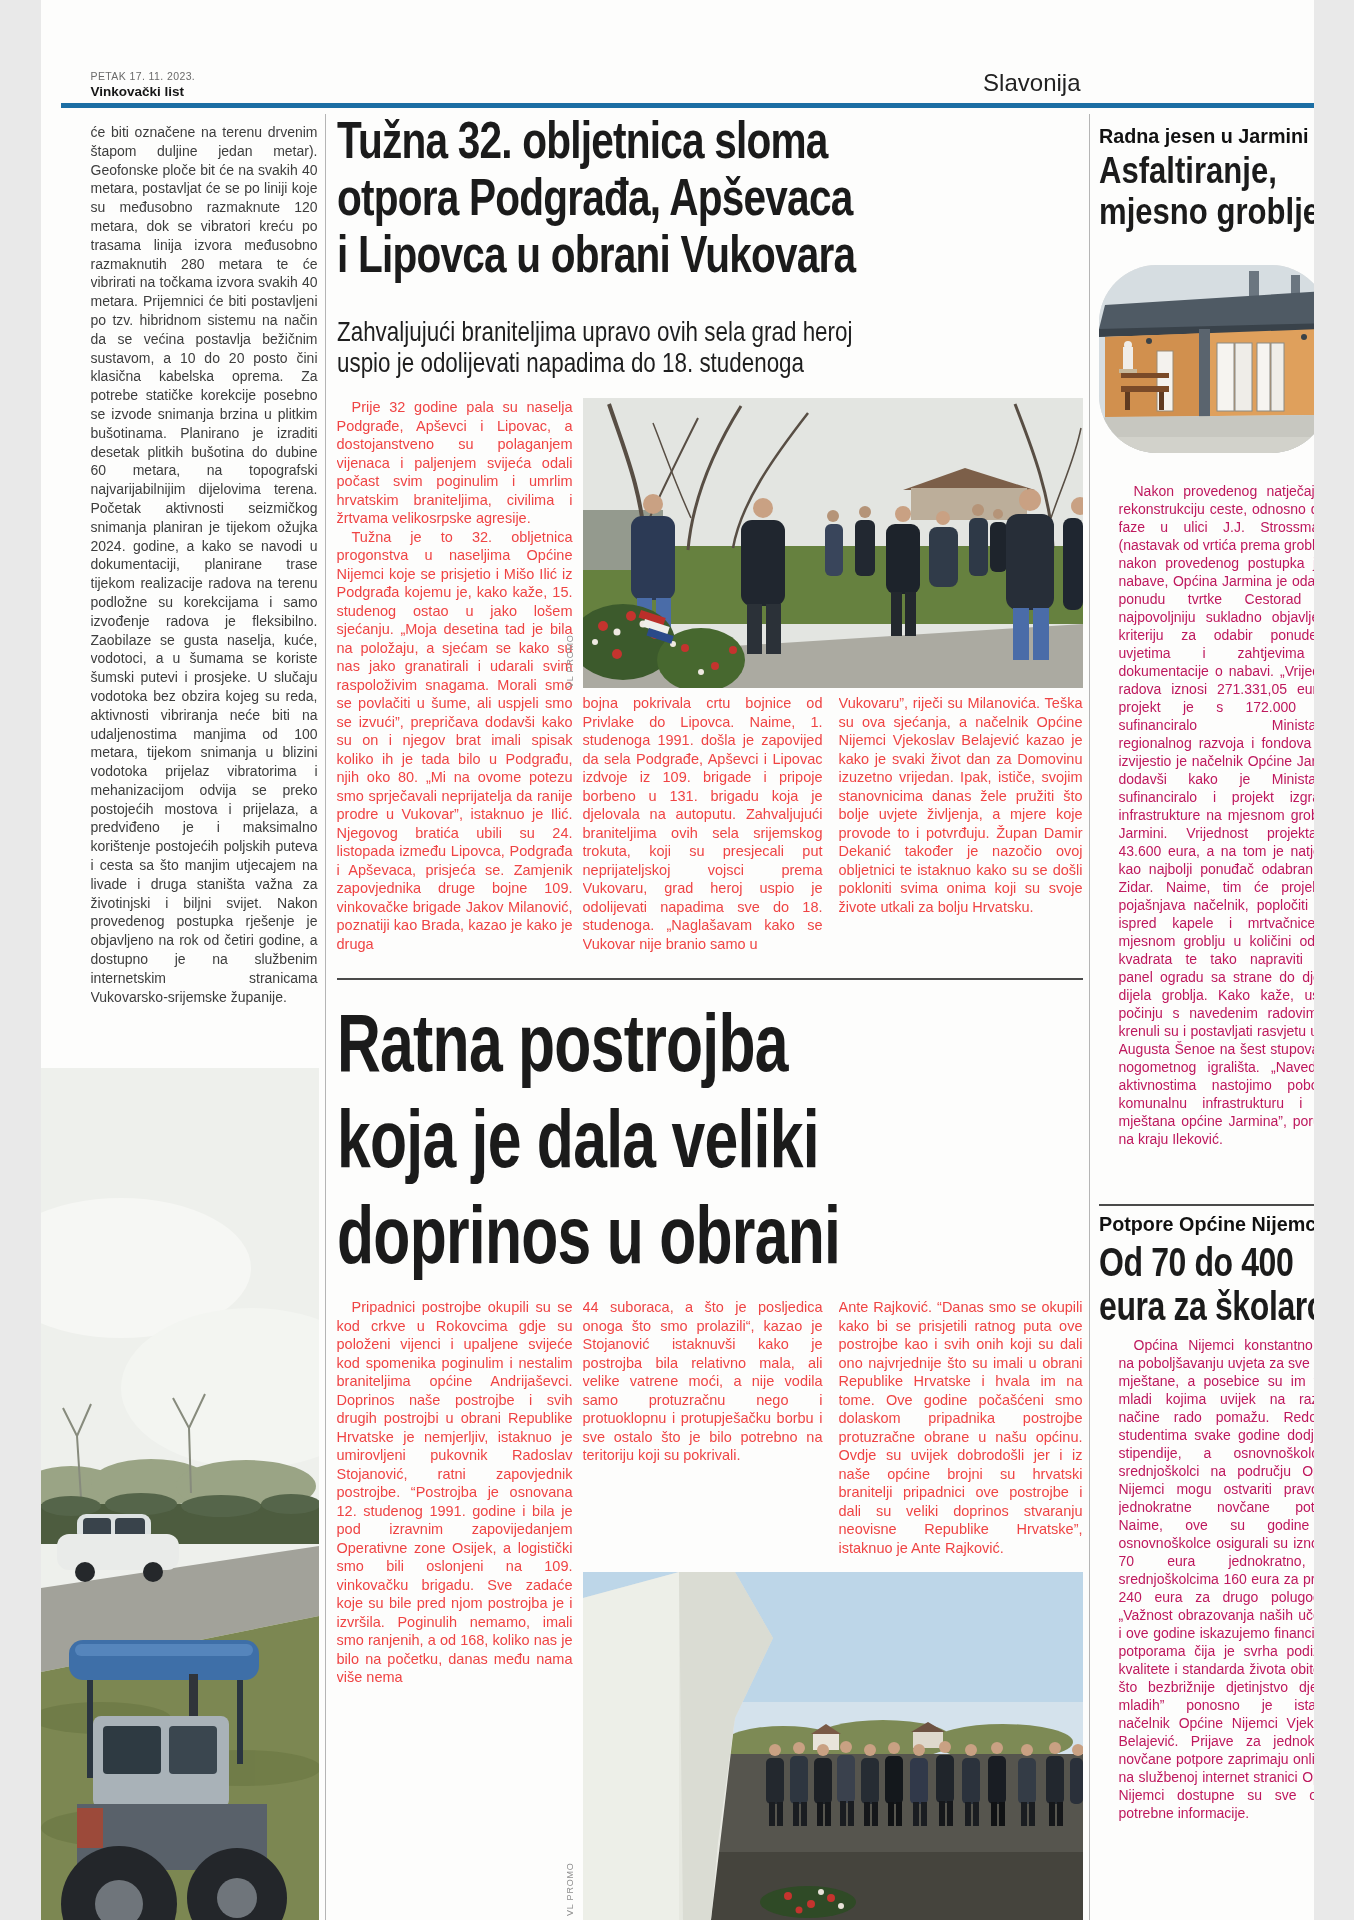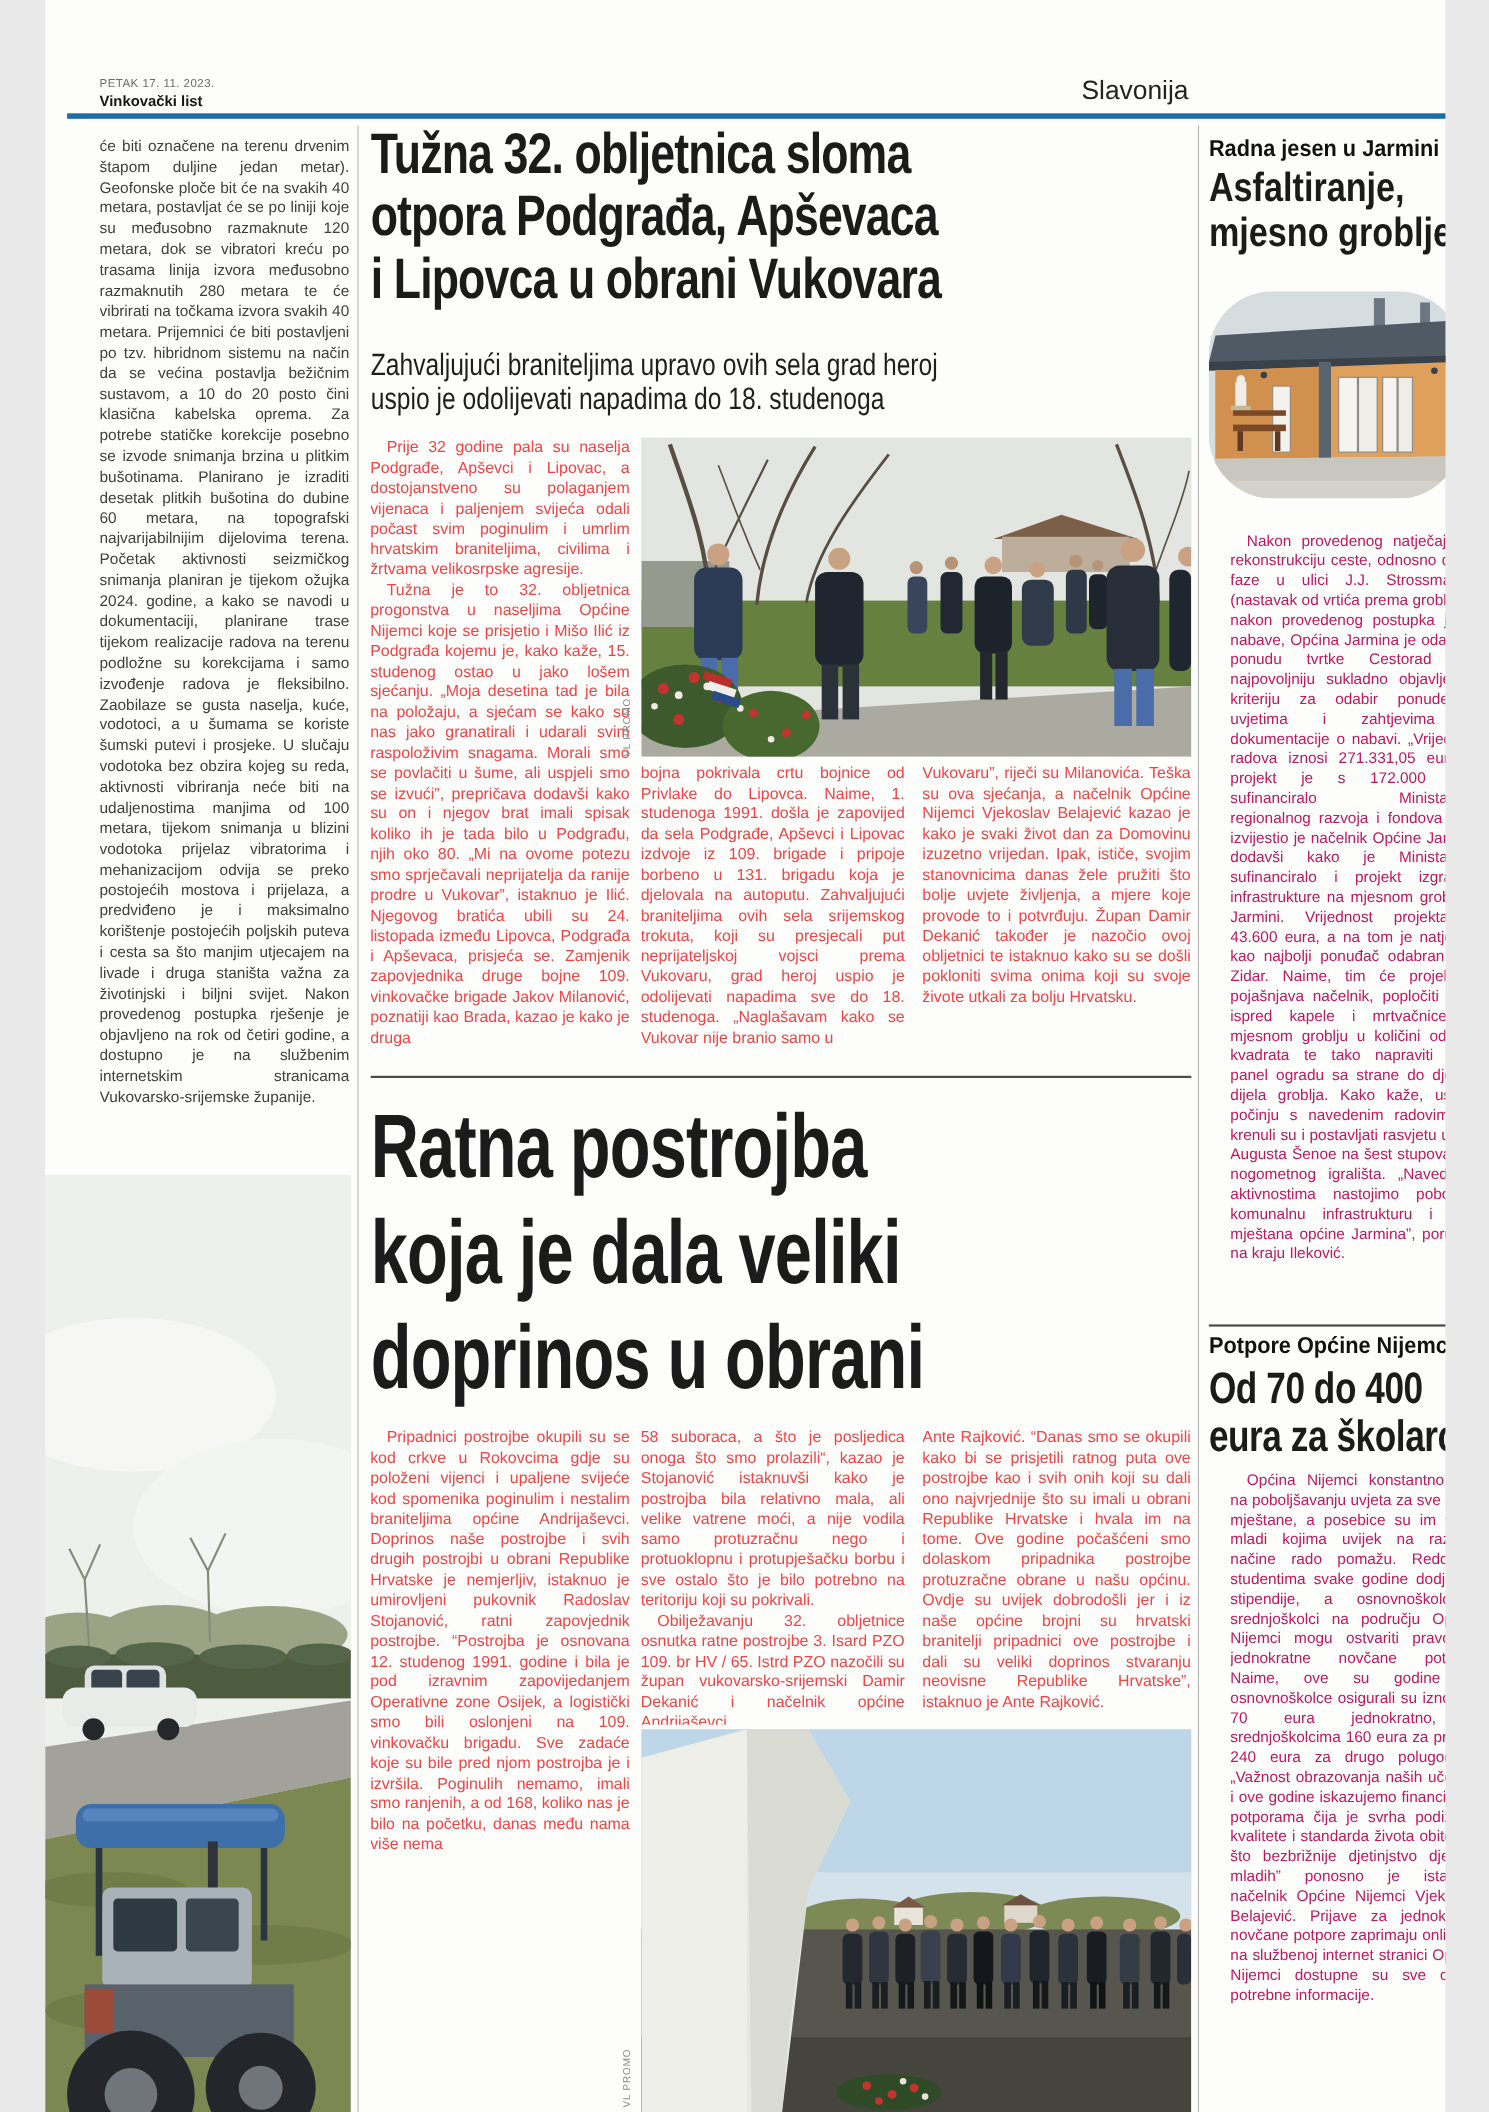--- a/index.html
+++ b/index.html
@@ -159,22 +159,21 @@
   <div class="abs hrule" style="left:296px; top:978px; width:746px;"></div>
 
   <div class="abs h2-line" style="top:995px;">Ratna postrojba</div>
   <div class="abs h2-line" style="top:1091px;">koja je dala veliki</div>
   <div class="abs h2-line" style="top:1187px;">doprinos u obrani</div>
 
   <div class="abs bodycol" style="left:296px; top:1298px; width:236px; height:622px;">
     <p class="indent">Pripadnici postrojbe okupili su se kod crkve u Rokovcima gdje su položeni vijenci i upaljene svijeće kod spomenika poginulim i nestalim braniteljima općine Andrijaševci. Doprinos naše postrojbe i svih drugih postrojbi u obrani Republike Hrvatske je nemjerljiv, istaknuo je umirovljeni pukovnik Radoslav Stojanović, ratni zapovjednik postrojbe. “Postrojba je osnovana 12. studenog 1991. godine i bila je pod izravnim zapovijedanjem Operativne zone Osijek, a logistički smo bili oslonjeni na 109. vinkovačku brigadu. Sve zadaće koje su bile pred njom postrojba je i izvršila. Poginulih nemamo, imali smo ranjenih, a od 168, koliko nas je bilo na početku, danas među nama više nema</p>
   </div>
   <div class="abs bodycol" style="left:542px; top:1298px; width:240px; height:270px;">
-    <p>58 suboraca, a što je posljedica onoga što smo prolazili“, kazao je Stojanović istaknuvši kako je postrojba bila relativno mala, ali velike vatrene moći, a nije vodila samo protuzračnu nego i protuoklopnu i protupješačku borbu i sve ostalo što je bilo potrebno na teritoriju koji su pokrivali.</p>
-    <p class="indent">Obilježavanju 32. obljetnice osnutka ratne postrojbe 3. Isard PZO 109. br HV / 65. Istrd PZO nazočili su župan vukovarsko-srijemski Damir Dekanić i načelnik općine Andrijaševci</p>
+    <p>44 suboraca, a što je posljedica onoga što smo prolazili“, kazao je Stojanović istaknuvši kako je postrojba bila relativno mala, ali velike vatrene moći, a nije vodila samo protuzračnu nego i protuoklopnu i protupješačku borbu i sve ostalo što je bilo potrebno na teritoriju koji su pokrivali.</p>
   </div>
   <div class="abs bodycol" style="left:798px; top:1298px; width:244px; height:318px;">
     <p>Ante Rajković. “Danas smo se okupili kako bi se prisjetili ratnog puta ove postrojbe kao i svih onih koji su dali ono najvrjednije što su imali u obrani Republike Hrvatske i hvala im na tome. Ove godine počašćeni smo dolaskom pripadnika postrojbe protuzračne obrane u našu općinu. Ovdje su uvijek dobrodošli jer i iz naše općine brojni su hrvatski branitelji pripadnici ove postrojbe i dali su veliki doprinos stvaranju neovisne Republike Hrvatske”, istaknuo je Ante Rajković.</p>
   </div>
 
   <div class="abs photo" style="left:542px; top:1572px; width:500px; height:348px;">
     <svg viewBox="0 0 500 348" preserveAspectRatio="none">
       <rect width="500" height="200" fill="#bdd6e8"></rect>
       <rect y="130" width="500" height="60" fill="#d4e2ec"></rect>
       <g fill="#7d8a55">

